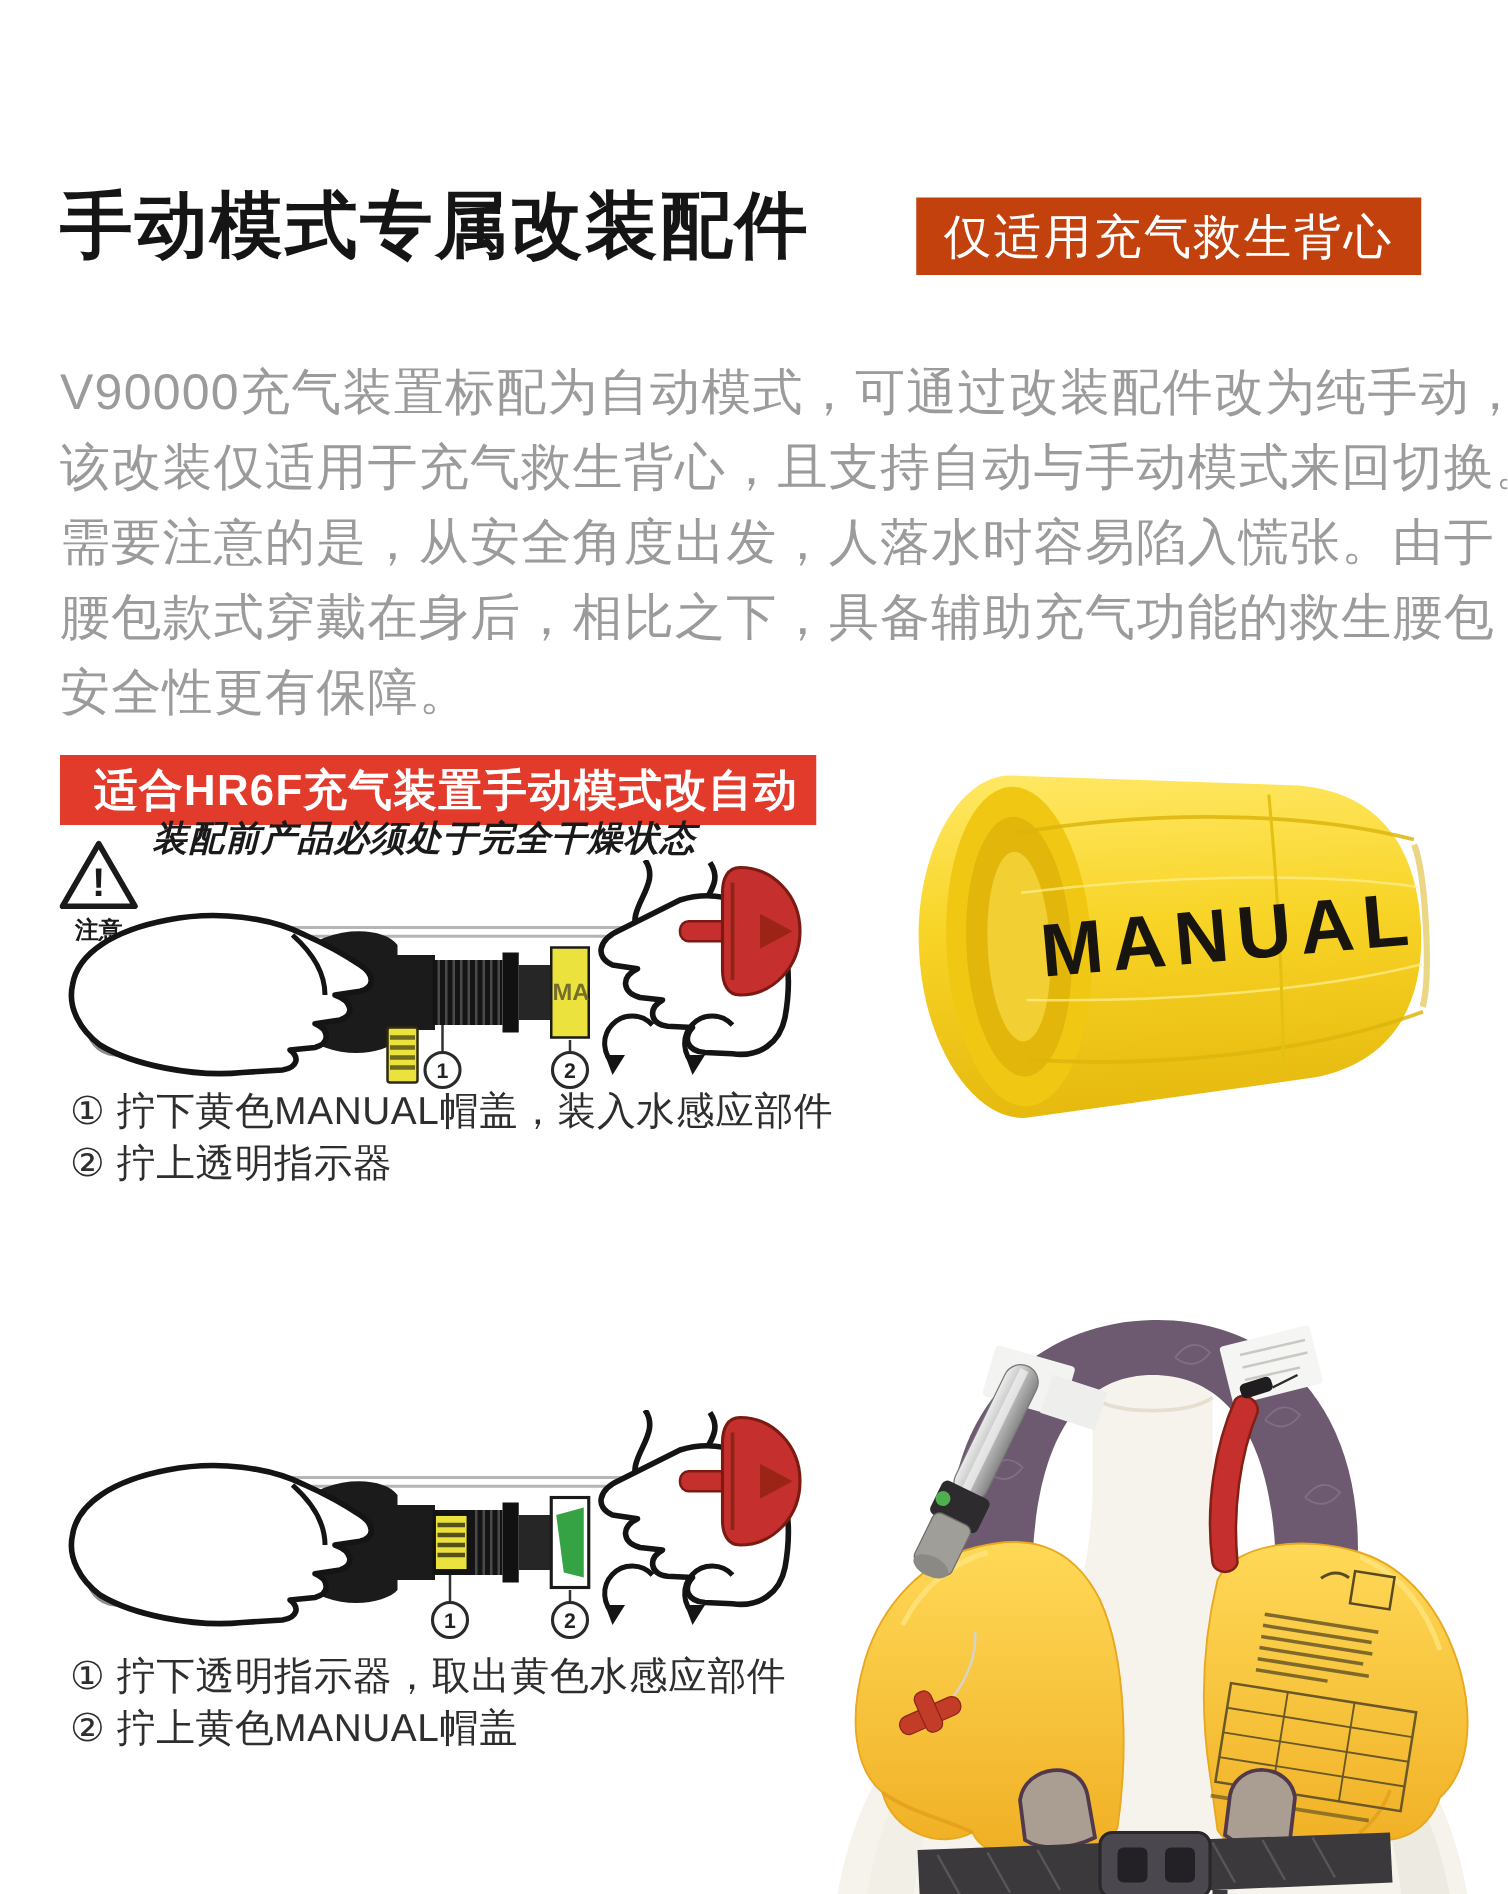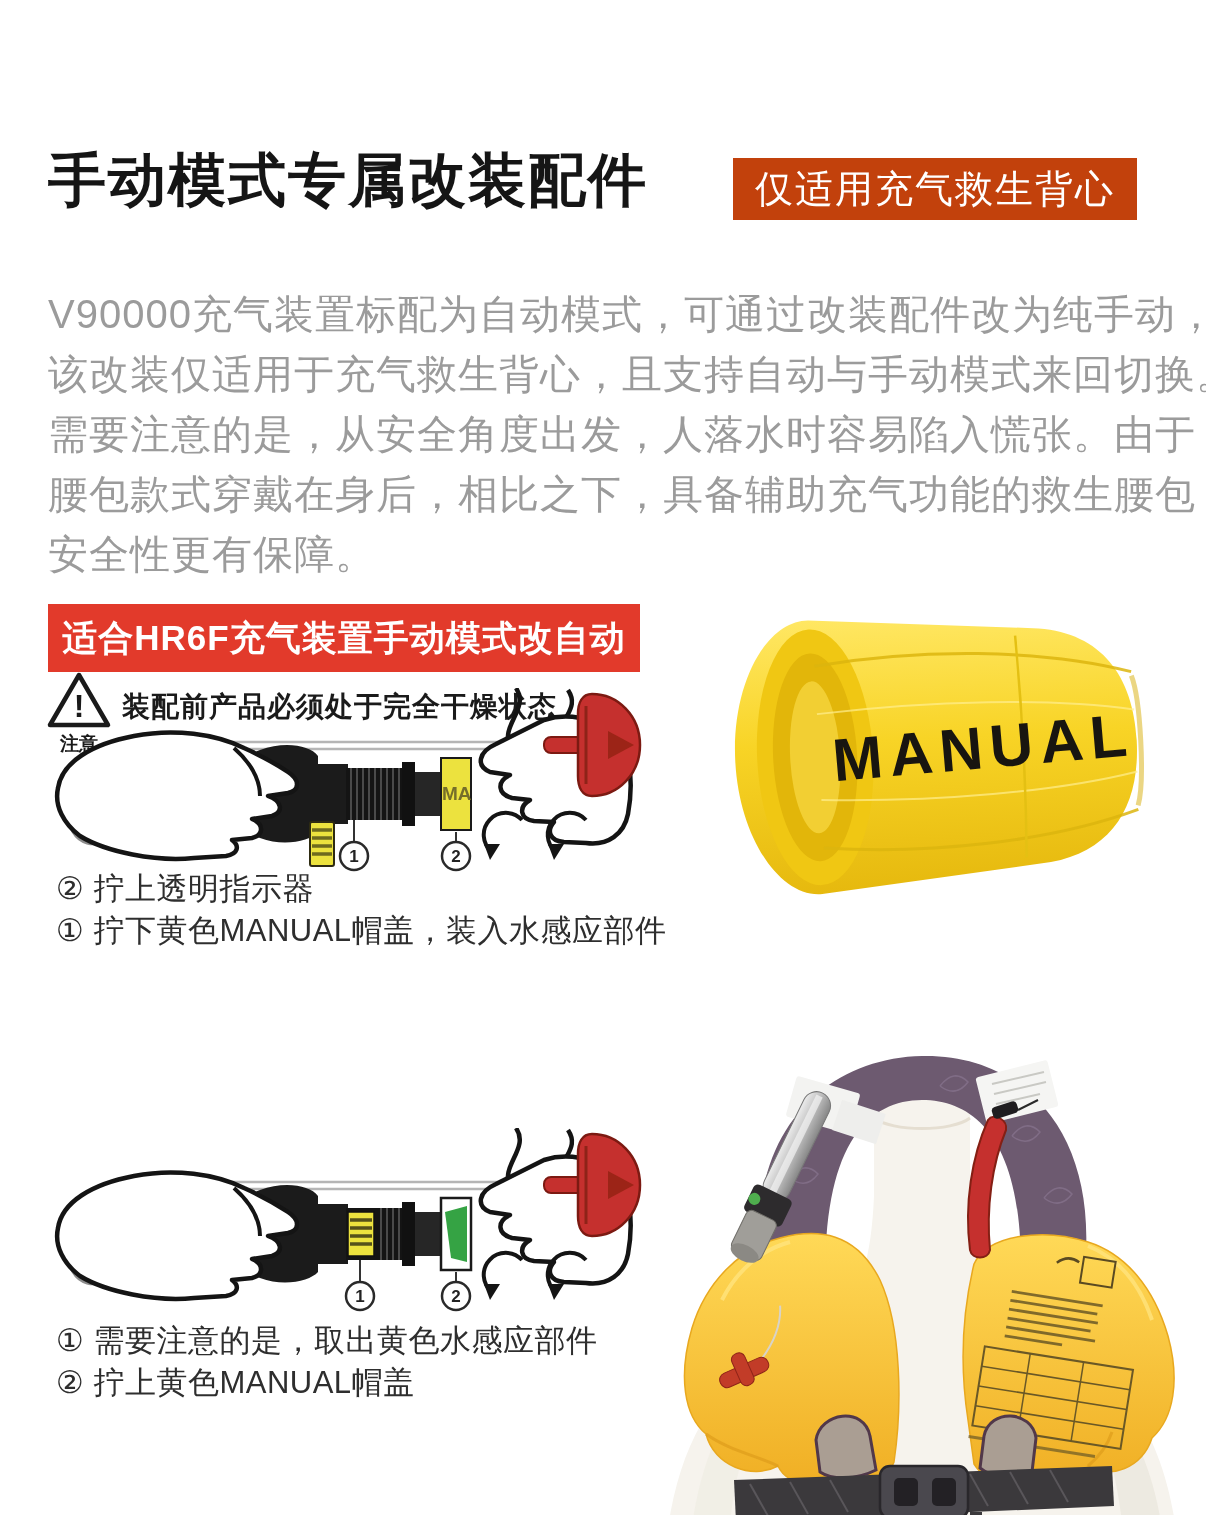--- a/index.html
+++ b/index.html
@@ -14,29 +14,29 @@
     letter-spacing:2px;white-space:nowrap;
   }
   .badge{
     left:733px;top:130px;width:404px;height:62px;background:#c2410c;color:#fff;
     font-size:38px;display:flex;align-items:center;justify-content:center;
     letter-spacing:2px;white-space:nowrap;
   }
   .intro{left:48px;top:256px;color:#9b9b9b;font-size:40px;line-height:60px;letter-spacing:1px;}
   .intro div{white-space:nowrap;}
   .banner{
-    left:48px;width:592px;height:68px;background:#e23a2b;color:#fff;font-weight:700;
+    left:48px;width:592px;height:56px;background:#e23a2b;color:#fff;font-weight:700;
     font-size:35px;display:flex;align-items:center;justify-content:center;
-    letter-spacing:1px;white-space:nowrap;
+    letter-spacing:1px;white-space:nowrap;padding-left:13px;
   }
   #banner1{top:576px;}
   #banner2{top:1026px;}
   .warn-text{
-    left:122px;top:660px;font-size:28px;font-weight:700;color:#1a1a1a;
-    letter-spacing:1px;white-space:nowrap;
+    left:122px;top:624px;font-size:28px;font-weight:700;color:#1a1a1a;
+    letter-spacing:1px;white-space:nowrap;font-style:italic;
   }
   .steps{font-size:31px;color:#2e2e2e;line-height:42px;letter-spacing:0.5px;left:56px;}
   .steps div{white-space:nowrap;}
   #steps1{top:840px;}
   #steps2{top:1292px;}
   svg{display:block;}
 </style>
 </head>
 <body>
 
@@ -125,22 +125,22 @@
       <text x="306" y="174" text-anchor="middle" font-size="17" font-weight="bold" fill="#222222">1</text>
     </g>
     <g>
       <line x1="408" y1="144" x2="408" y2="154" stroke="#333333" stroke-width="2"></line>
       <circle cx="408" cy="168" r="14" fill="#ffffff" stroke="#2a2a2a" stroke-width="2.5"></circle>
       <text x="408" y="174" text-anchor="middle" font-size="17" font-weight="bold" fill="#222222">2</text>
     </g>
   </svg>
 
   <div class="abs steps" id="steps1">
+    <div>① 拧下黄色MANUAL帽盖，装入水感应部件</div>
     <div>② 拧上透明指示器</div>
-    <div>① 拧下黄色MANUAL帽盖，装入水感应部件</div>
   </div>
 
   <svg class="abs" style="left:715px;top:562px;" width="440" height="322" viewBox="0 0 440 322">
     <defs>
       <linearGradient id="capG" x1="0" y1="0" x2="0" y2="1">
         <stop offset="0" stop-color="#ffe763"></stop>
         <stop offset="0.45" stop-color="#f8d426"></stop>
         <stop offset="1" stop-color="#e6b90e"></stop>
       </linearGradient>
     </defs>
@@ -218,21 +218,21 @@
       <text x="312" y="174" text-anchor="middle" font-size="17" font-weight="bold" fill="#222222">1</text>
     </g>
     <g>
       <line x1="408" y1="144" x2="408" y2="154" stroke="#333333" stroke-width="2"></line>
       <circle cx="408" cy="168" r="14" fill="#ffffff" stroke="#2a2a2a" stroke-width="2.5"></circle>
       <text x="408" y="174" text-anchor="middle" font-size="17" font-weight="bold" fill="#222222">2</text>
     </g>
   </svg>
 
   <div class="abs steps" id="steps2">
-    <div>① 需要注意的是，取出黄色水感应部件</div>
+    <div>① 拧下透明指示器，取出黄色水感应部件</div>
     <div>② 拧上黄色MANUAL帽盖</div>
   </div>
 
   <svg class="abs" style="left:640px;top:1000px;" width="566" height="515" viewBox="0 0 566 515">
     <defs>
       <linearGradient id="vestG" x1="0" y1="0" x2="0" y2="1">
         <stop offset="0" stop-color="#ffd957"></stop>
         <stop offset="1" stop-color="#f0af24"></stop>
       </linearGradient>
       <linearGradient id="silverG" x1="0" y1="0" x2="1" y2="0">

